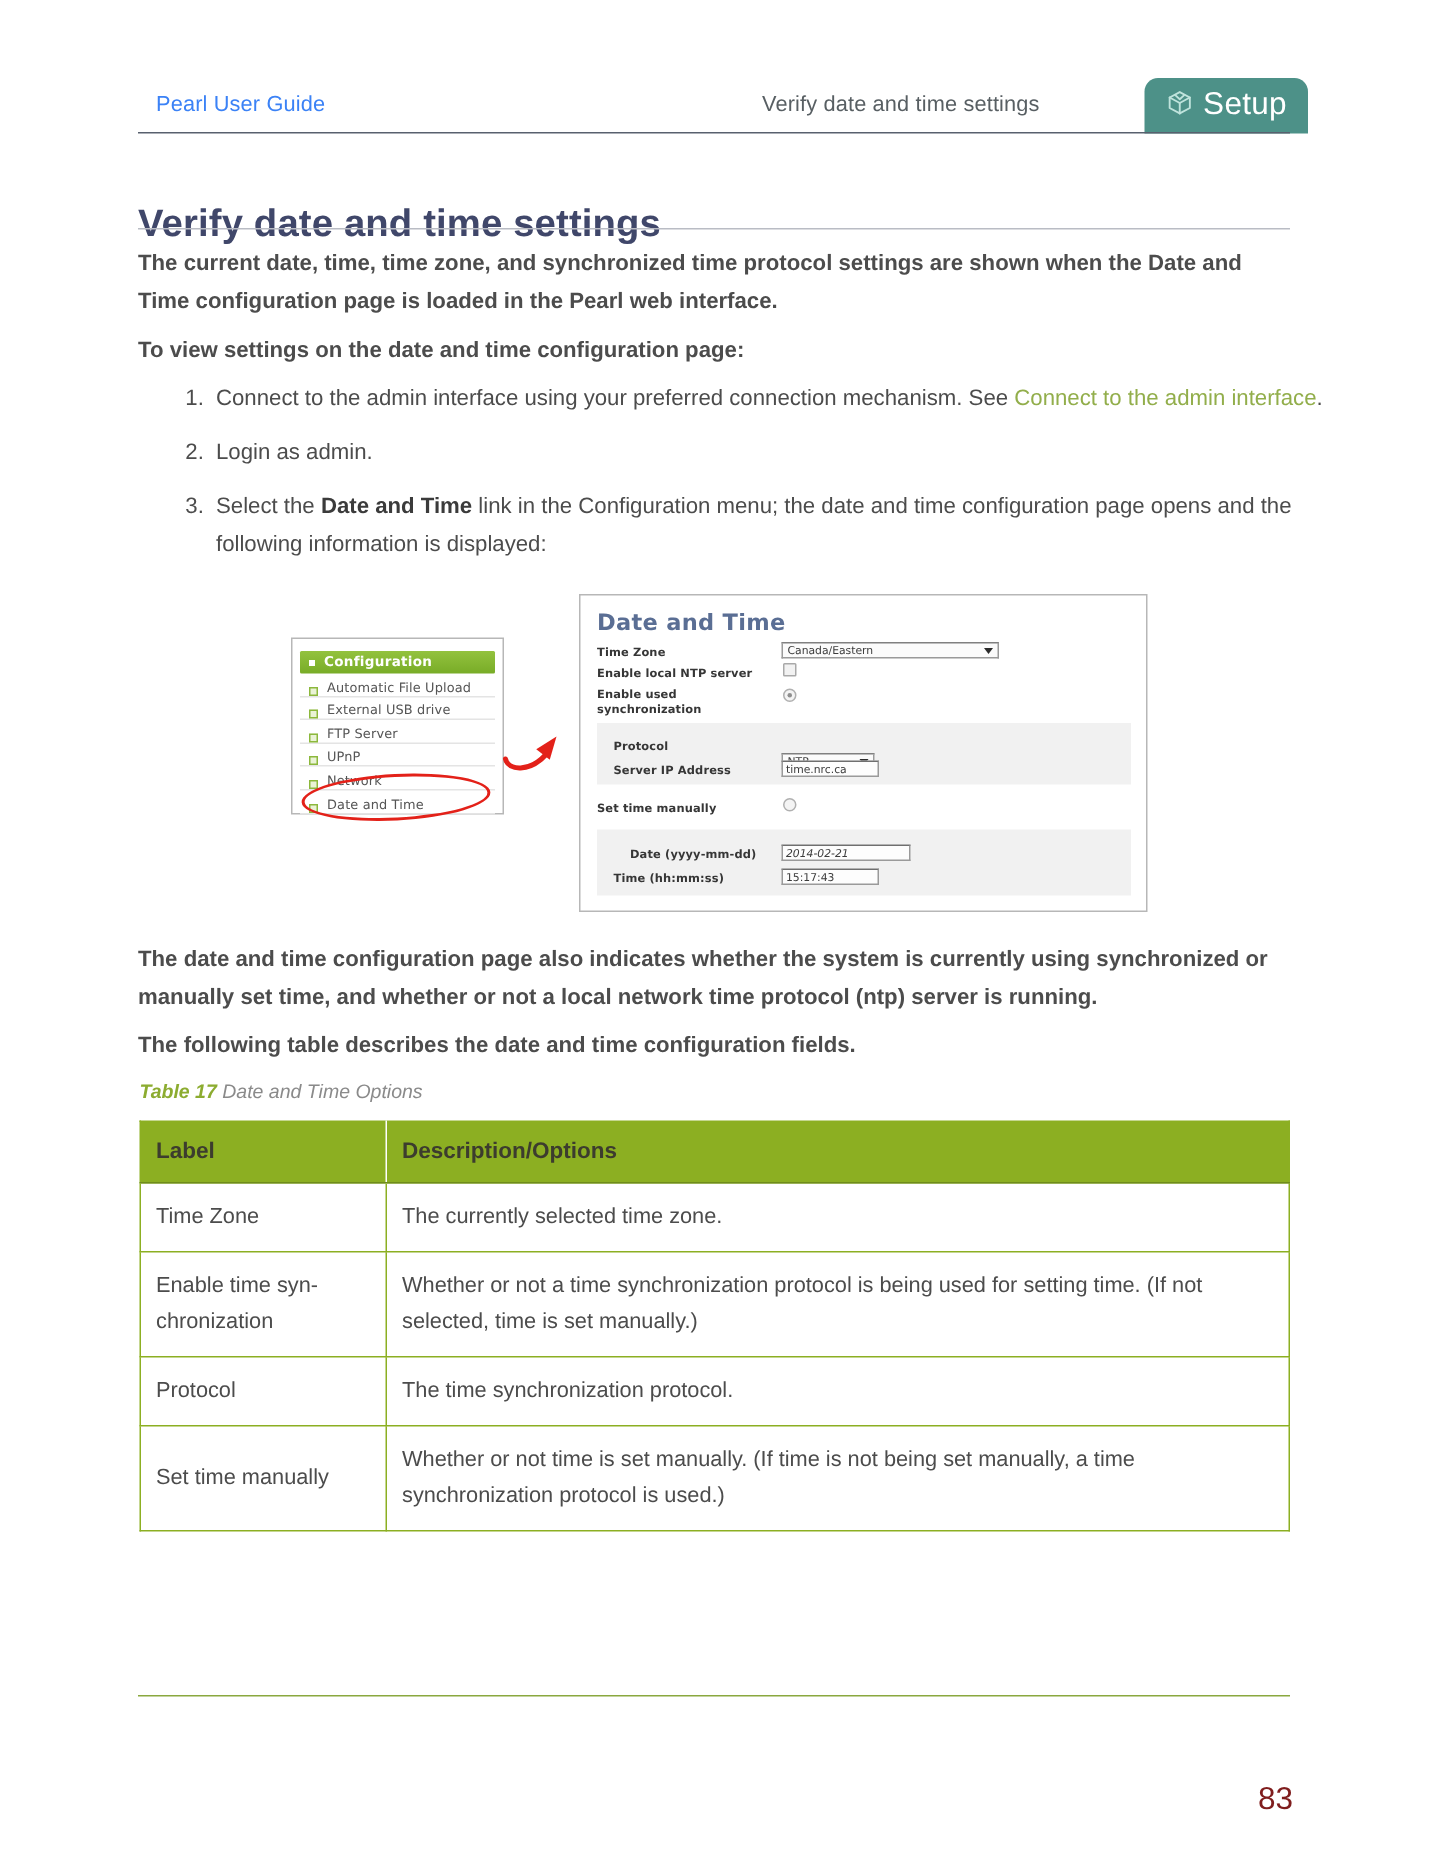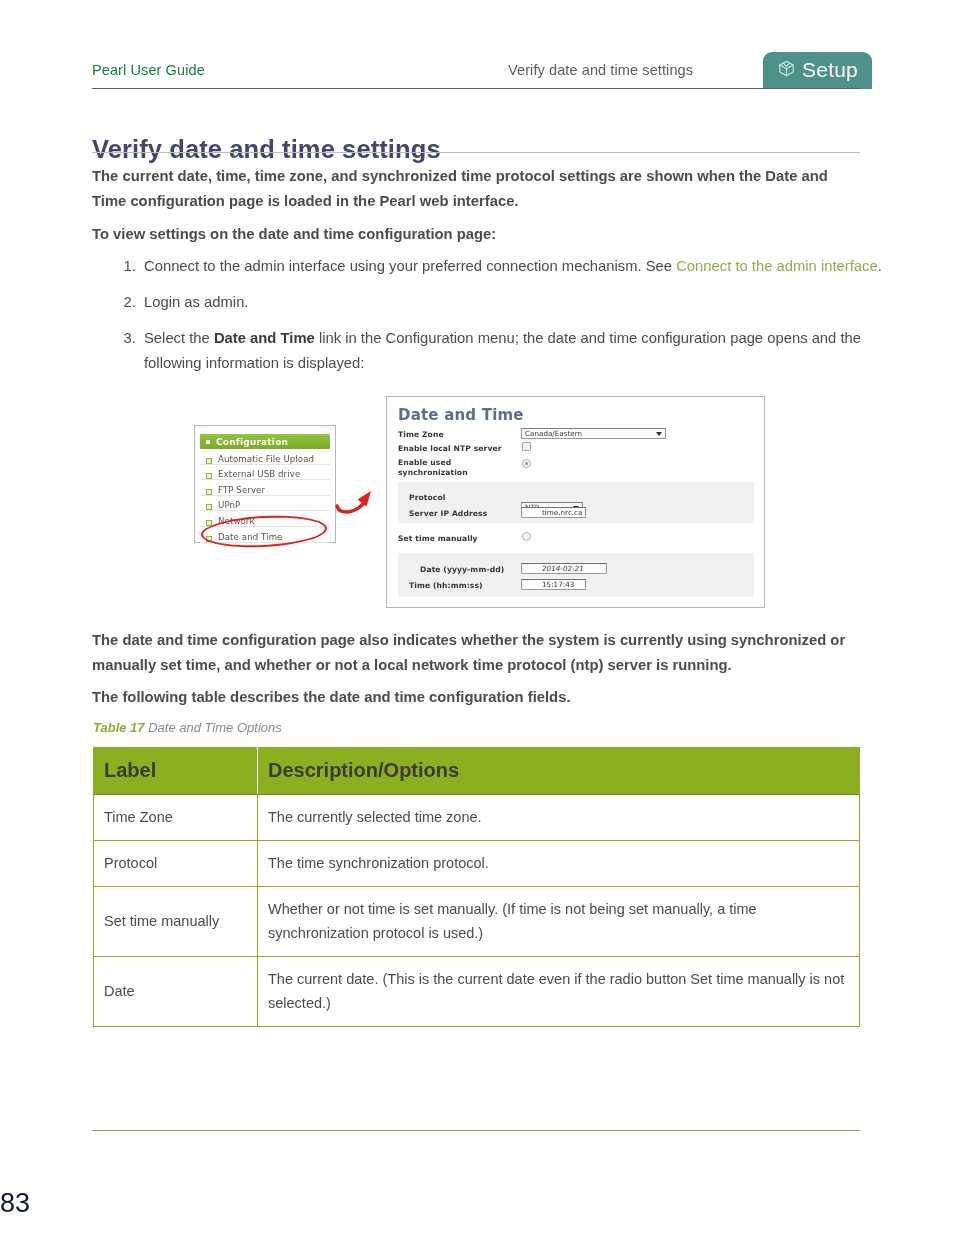--- a/index.html
+++ b/index.html
@@ -22,23 +22,23 @@
     width: 954px; height: 92px;
   }
   .hdr-rule {
     position: absolute;
     left: 92px; top: 88px;
     width: 768px; height: 1px;
     background: #58606e;
   }
   .hdr-left {
     position: absolute;
-    left: 92px; top: 62px;
+    left: 104px; top: 62px;
     font-size: 14.5px;
-    color: #15803d;
+    color: #3b82f6;
     letter-spacing: .1px;
     white-space: nowrap;
   }
   .hdr-center {
     position: absolute;
     left: 508px; top: 62px;
     font-size: 14.5px;
     color: #585f63;
     letter-spacing: .1px;
     white-space: nowrap;
@@ -226,21 +226,21 @@
     border-top: 4px solid #2b2b2b;
   }
   .fauxinput {
     box-sizing: border-box;
     background: #fdfdfd;
     border: 1px solid #9a9a9a;
     border-top-color: #6f6f6f;
     font-size: 7.2px;
     font-family: "DejaVu Sans", sans-serif;
     color: #3c3c3c;
-    padding: 0 20px;
+    padding: 0 2px;
     display: flex; align-items: center;
   }
   .fauxcheck {
     width: 9px; height: 9px;
     box-sizing: border-box;
     border: 1px solid #a9a9a9;
     background: #f2f2f2;
     border-radius: 1px;
   }
   .fauxradio {
@@ -284,21 +284,21 @@
     position: absolute;
     left: 93px; top: 747px;
     width: 767px;
     border-collapse: collapse;
     font-size: 14.5px;
     color: #4c4c4c;
   }
   table.opts th {
     background: #8caf22;
     color: #3c3c2e;
-    font-size: 20px;
+    font-size: 15px;
     font-weight: bold;
     text-align: left;
     padding: 11px 10px 12px 10px;
     border: 1px solid #8caf22;
     border-bottom-color: #6f8c1c;
   }
   table.opts th.c1 { width: 143px; border-right-color: #ffffff; }
   table.opts td {
     border: 1px solid #8caf22;
     padding: 10px 10px 11px 10px;
@@ -311,23 +311,23 @@
   .foot-rule {
     position: absolute;
     left: 92px; top: 1130px;
     width: 768px; height: 1px;
     background: #8aa83f;
   }
   .page-num {
     position: absolute;
     left: 0; top: 1188px;
     width: 862px;
-    text-align: left;
-    font-size: 27px;
-    color: #0f172a;
+    text-align: right;
+    font-size: 21px;
+    color: #7f1d1d;
   }
 </style>
 </head>
 <body>
 
 <div class="page-header">
   <div class="hdr-left">Pearl User Guide</div>
   <div class="hdr-center">Verify date and time settings</div>
 
   <div class="setup-tab">
@@ -462,29 +462,29 @@
         <th class="c1">Label</th>
         <th>Description/Options</th>
       </tr>
     </thead>
     <tbody>
       <tr>
         <td class="c1">Time Zone</td>
         <td>The currently selected time zone.</td>
       </tr>
       <tr>
+        <td class="c1">Enable time syn-chronization</td>
+        <td>Whether or not a time synchronization protocol is being used for setting time. (If not selected, time is set manually.)</td>
+      </tr>
+      <tr>
         <td class="c1">Protocol</td>
         <td>The time synchronization protocol.</td>
       </tr>
       <tr>
         <td class="c1">Set time manually</td>
         <td>Whether or not time is set manually. (If time is not being set manually, a time synchronization protocol is used.)</td>
       </tr>
-      <tr>
-        <td class="c1">Date</td>
-        <td>The current date. (This is the current date even if the radio button Set time manually is not selected.)</td>
-      </tr>
     </tbody>
   </table>
 
   <div class="foot-rule"></div>
   <div class="page-num">83</div>
 </div>
 
 </body></html>

